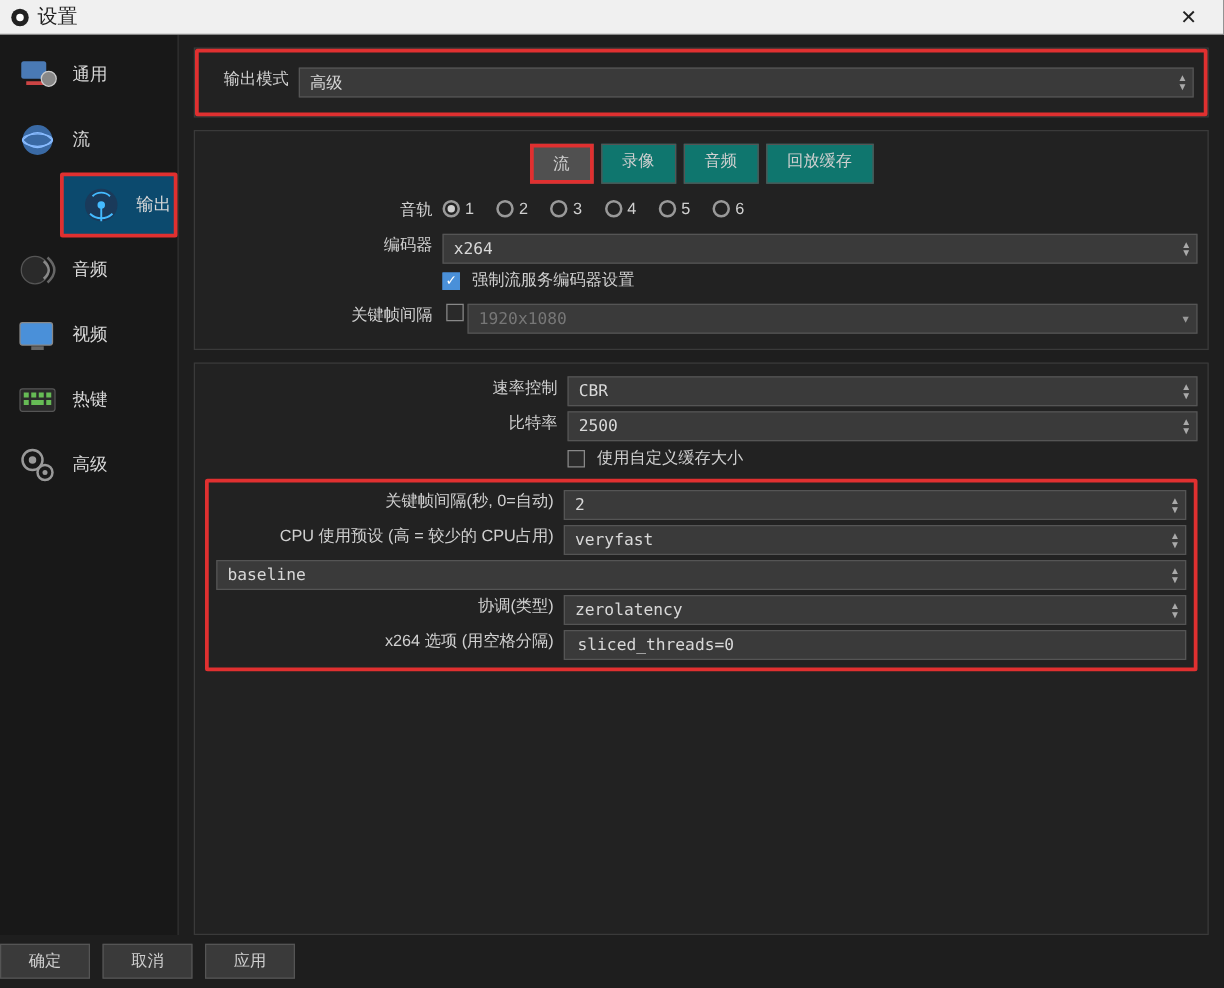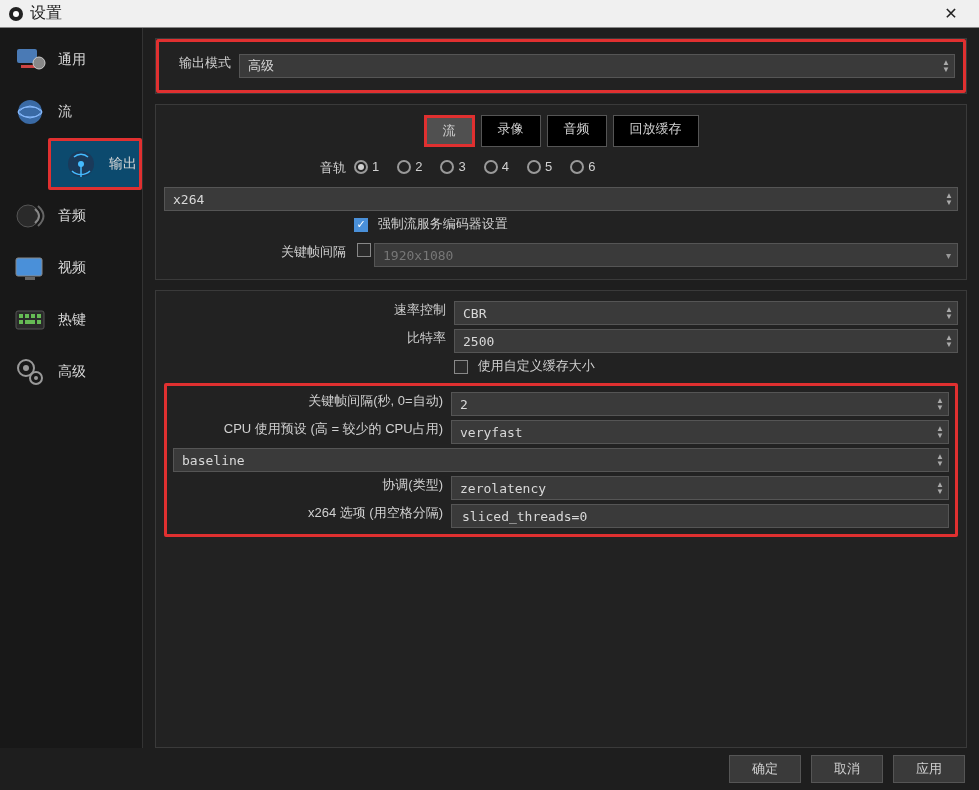--- a/index.html
+++ b/index.html
@@ -28,37 +28,37 @@
 .row .ctrl { flex: 1; }
 
 .outrow-container { padding: 10px 8px 10px 0; border: 3px solid #e03030; border-radius: 2px; }
 
 .select { background: #3a3a3a; color: #d8d8d8; border: 1px solid #555; height: 24px; width: 100%; display: flex; align-items: center; padding: 0 8px; position: relative; }
 .select.disabled { color: #777; }
 .select .caret { position: absolute; right: 6px; top: 50%; transform: translateY(-50%); color: #999; font-size: 10px; }
 .spinner-btn { position: absolute; right: 4px; top: 50%; transform: translateY(-50%); display: flex; flex-direction: column; font-size: 8px; color: #aaa; line-height: 7px; }
 
 .tabs { display: flex; justify-content: center; gap: 6px; padding: 10px 0; }
-.tab { background: #000000; color: #d0d0d0; padding: 4px 16px; border: 1px solid #555; cursor: pointer; font-size: 13px; }
+.tab { background: #0f766e; color: #d0d0d0; padding: 4px 16px; border: 1px solid #555; cursor: pointer; font-size: 13px; }
 .tab.active { background: #505050; }
 .tab.highlight { border: 3px solid #e03030; }
 
 .radios { display: flex; gap: 18px; align-items: center; }
 .radio { display: flex; align-items: center; gap: 4px; }
 .radio .dot { width: 14px; height: 14px; border: 2px solid #999; border-radius: 50%; display: flex; align-items: center; justify-content: center; }
 .radio.checked .dot::after { content: ""; width: 6px; height: 6px; background: #d0d0d0; border-radius: 50%; }
 
 .checkbox { width: 14px; height: 14px; border: 1px solid #888; background: #2a2a2a; display: inline-flex; align-items: center; justify-content: center; vertical-align: middle; }
 .checkbox.checked { background: #4a90d9; border-color: #4a90d9; color: #fff; font-size: 11px; }
 
 .input-text { background: #3a3a3a; border: 1px solid #555; color: #d8d8d8; height: 24px; padding: 0 10px; width: 100%; font-family: "Consolas", monospace; font-size: 13px; }
 
 .group2 { border: 3px solid #e03030; padding: 4px 6px; border-radius: 2px; }
 
-.footer { height: 42px; display: flex; justify-content: flex-end; align-items: center; gap: 10px; padding-right: 14px; background: #1e1e1e; }
+.footer { height: 42px; display: flex; align-items: center; gap: 10px; padding-right: 14px; background: #1e1e1e; }
 .btn { background: #3a3a3a; border: 1px solid #555; color: #d0d0d0; padding: 4px 22px; cursor: pointer; font-size: 13px; }
 
 .w-label { width: 190px; }
 .w-label2 { width: 290px; }
 </style>
 </head>
 <body>
 
 <div class="titlebar">
   <span class="logo">
@@ -202,20 +202,21 @@
               <span>5</span>
             </label>
           <label class="radio">
               <span class="dot"></span>
               <span>6</span>
             </label>
         </div>
       </div>
 
       <div class="row">
+        <div class="lbl w-label">编码器</div>
         <div class="ctrl">
           <div class="select">
             <span style="font-family:Consolas,monospace;">x264</span>
             <span class="spinner-btn">▲<br>▼</span>
           </div>
         </div>
       </div>
 
       <div class="row">
         <div class="lbl w-label"></div>

